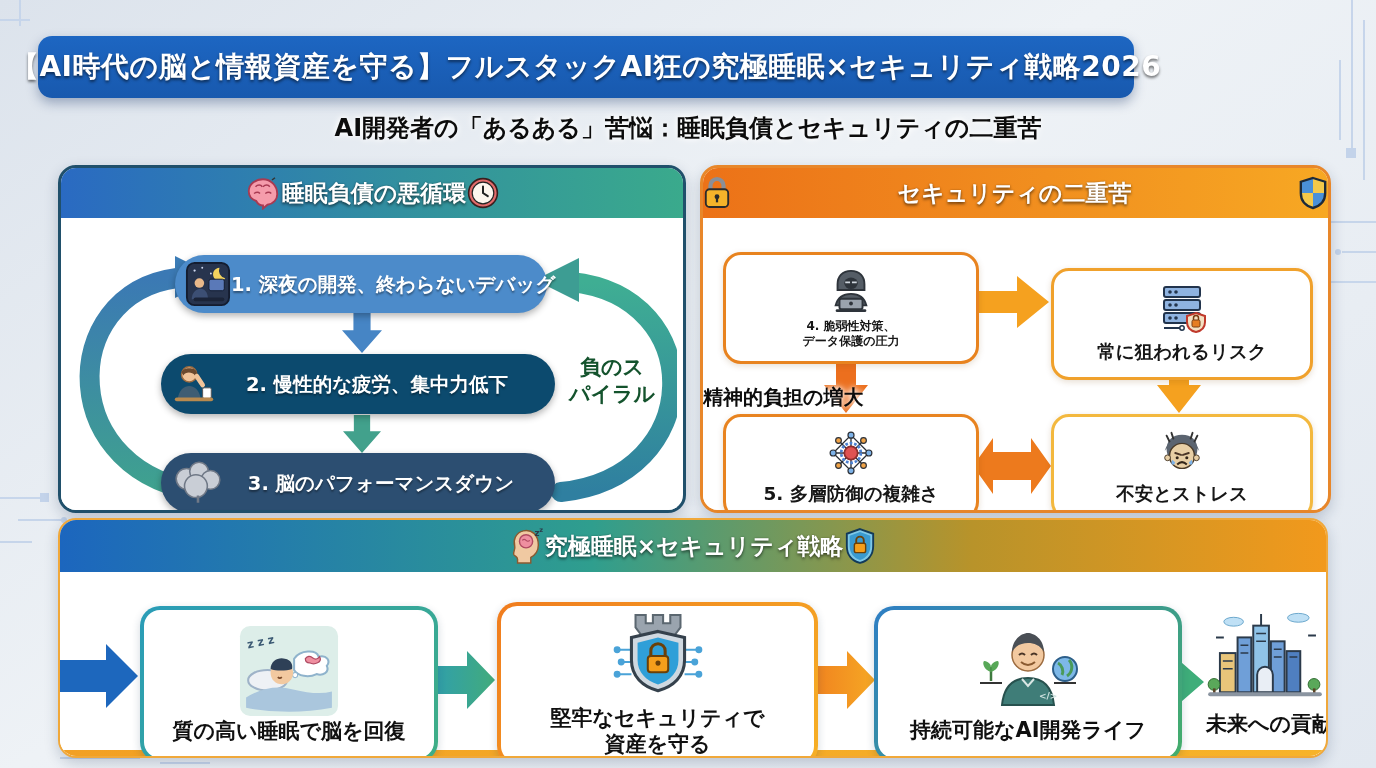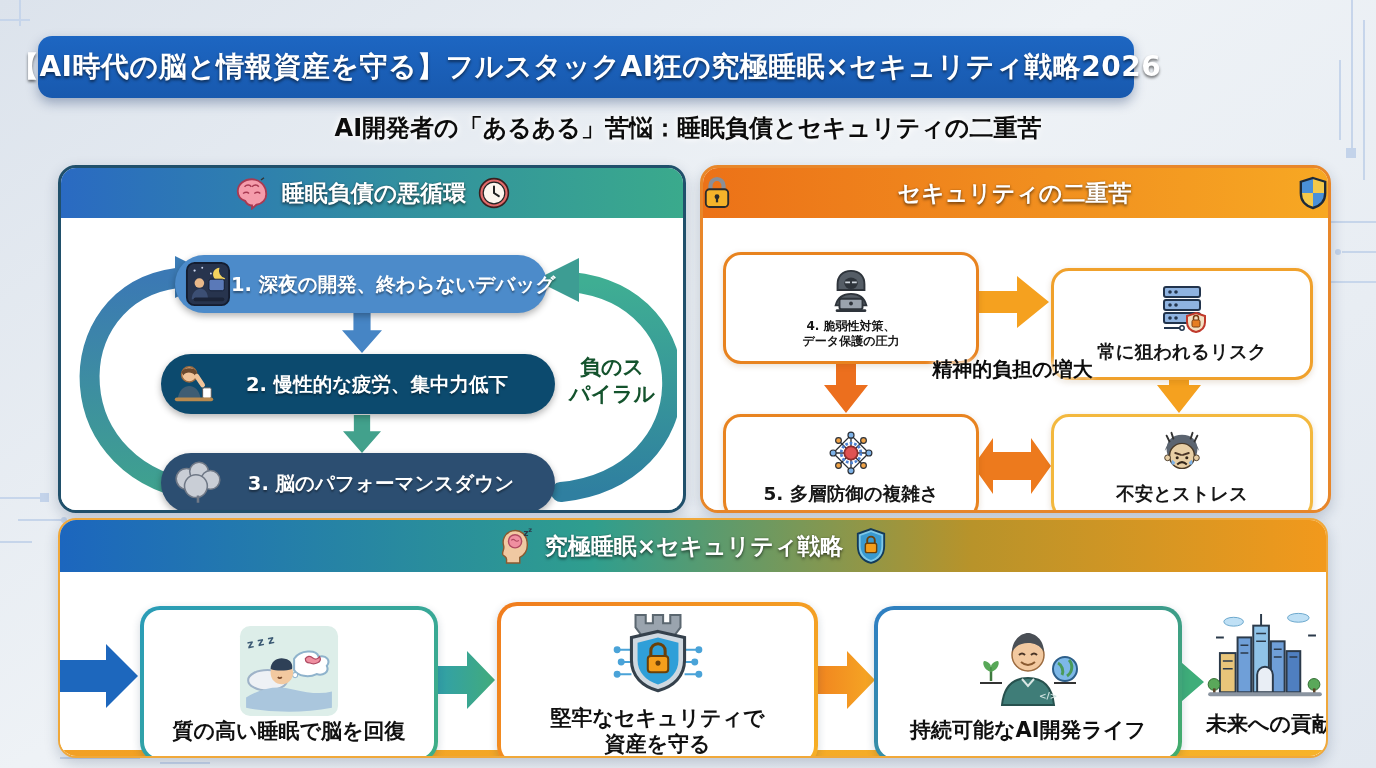--- a/index.html
+++ b/index.html
@@ -28,21 +28,21 @@
   }
   .subtitle{
     position:absolute;left:0;top:112px;width:1376px;z-index:2;
     text-align:center;font-size:24px;font-weight:800;color:#0c0c0c;
     text-shadow:0 0 5px #fff,0 0 9px #fff;
   }
 
   
   .panel{position:absolute;background:#fff;border-radius:18px;overflow:hidden;
     box-shadow:0 5px 14px rgba(25,45,80,.22);z-index:2;}
-  .phdr{height:50px;display:flex;align-items:center;justify-content:center;gap:12px;}
+  .phdr{height:50px;display:flex;align-items:center;justify-content:center;gap:1px;}
   .htitle{color:#fff;font-size:23px;font-weight:800;
     text-shadow:0 2px 3px rgba(0,0,0,.5),0 0 2px rgba(0,0,0,.3);white-space:nowrap;}
   .hicon{display:flex;align-items:center;}
   .pbody{position:relative;background:#fff;margin-top:24px;}
 
   
   .sleep-panel{left:58px;top:165px;width:622px;height:342px;border:3px solid #20506b;}
   .sleep-hdr{background:linear-gradient(90deg,#2a6ac2 0%,#32909f 55%,#3aaa8c 100%);}
   .sleep-body{width:616px;height:286px;}
   .cycle-svg{position:absolute;left:0;top:0;}
@@ -69,21 +69,21 @@
     box-shadow:0 2px 6px rgba(120,70,10,.18);}
   .sbox-label{font-size:18.5px;font-weight:800;color:#161616;text-align:center;line-height:1.25;}
   .sbox.tl{left:20px;top:10px;width:250px;height:106px;border:3.5px solid #e8831f;}
   .sbox.tr{left:348px;top:26px;width:256px;height:106px;border:3.5px solid #f0a12c;align-items:center;}
   .sbox.bl{left:20px;top:172px;width:250px;height:100px;border:3.5px solid #e8831f;}
   .sbox.br{left:348px;top:172px;width:256px;height:100px;border:3.5px solid #f3b83e;}
   .harrow{position:absolute;left:270px;top:32px;z-index:1;}
   .darrL{position:absolute;left:120px;top:117px;z-index:1;}
   .darrR{position:absolute;left:453px;top:117px;z-index:1;}
   .dblarrow{position:absolute;left:270px;top:196px;z-index:1;}
-  .center-label{position:absolute;left:0;top:114px;width:619px;text-align:center;z-index:3;
+  .center-label{position:absolute;left:0;top:142px;width:619px;z-index:3;
     font-size:20px;font-weight:800;color:#0c0c0c;
     text-shadow:0 0 5px #fff,0 0 9px #fff;}
 
   
   .strat-panel{left:58px;top:518px;width:1266px;height:236px;border:2.5px solid #f0a83a;}
   .strat-hdr{height:52px;background:linear-gradient(90deg,#1c66be 0%,#2f9e8e 42%,#b8932a 72%,#f2991c 100%);}
   .strat-body{width:1261px;height:173px;}
   .strat-bottombar{position:absolute;left:0;bottom:0;width:100%;height:6px;
     background:linear-gradient(90deg,#f2a024,#f7b32a);}
   .farrow{position:absolute;z-index:1;}

